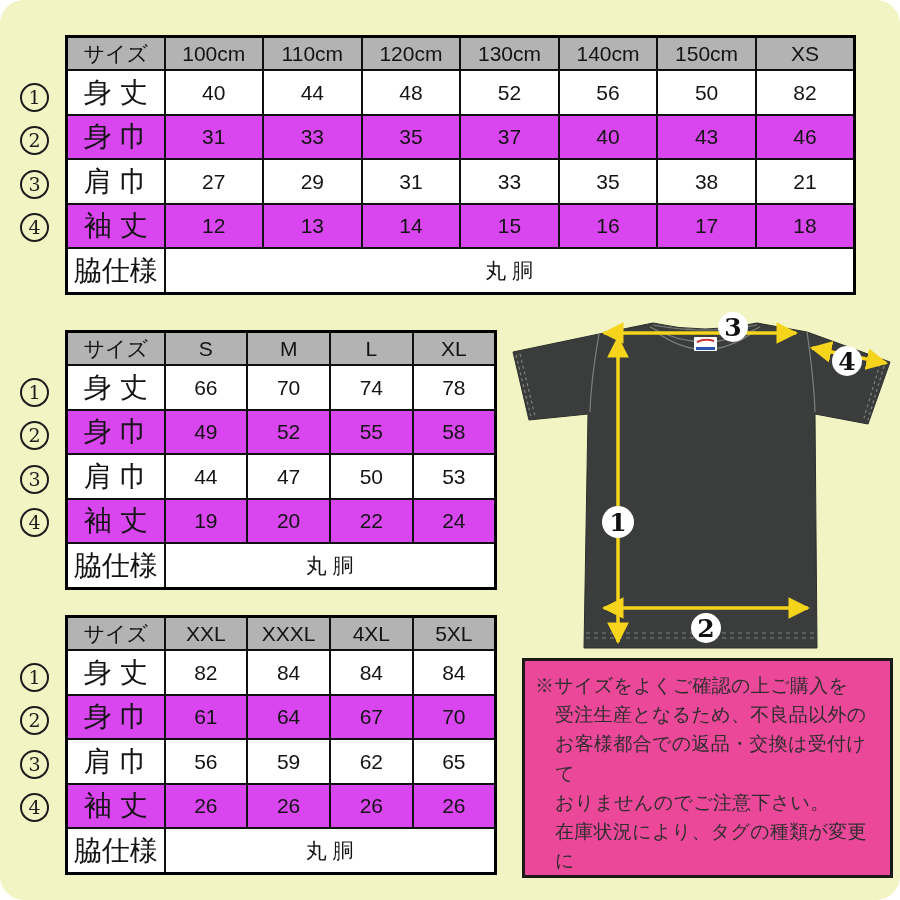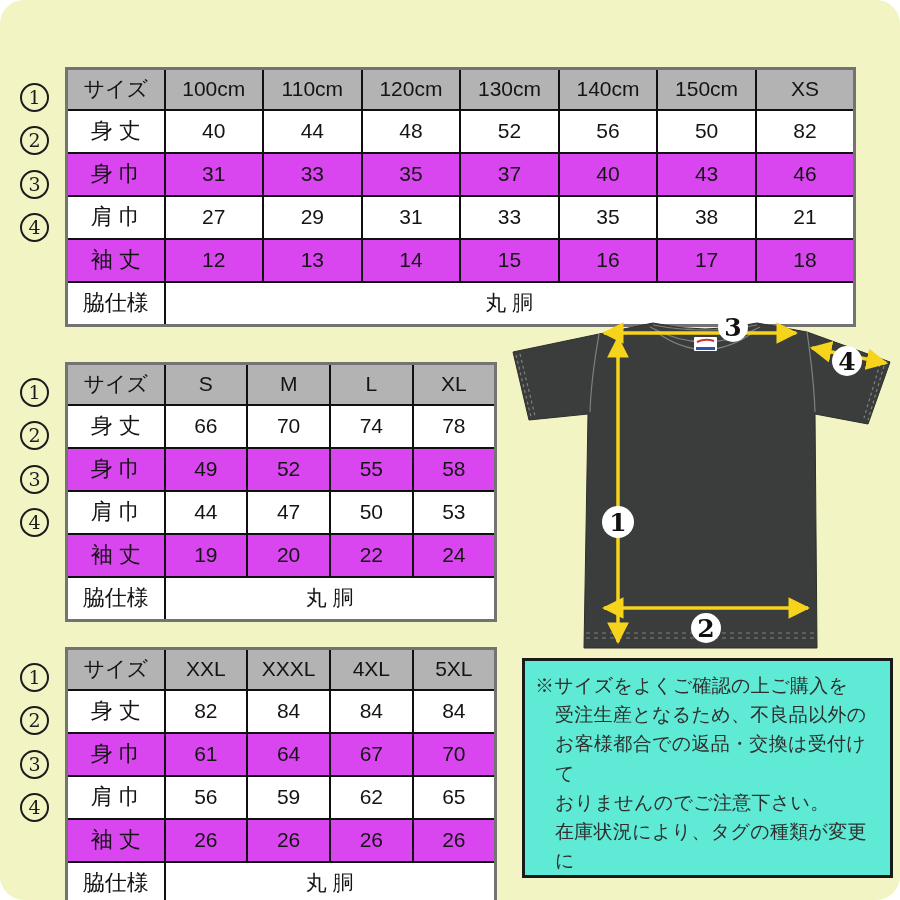--- a/index.html
+++ b/index.html
@@ -3,40 +3,40 @@
 <meta charset="utf-8">
 <style>
   * { margin:0; padding:0; box-sizing:border-box; }
   html,body { width:900px; height:900px; background:#ffffff; font-family:"Liberation Sans", sans-serif; }
   .page { position:absolute; top:0; left:0; width:900px; height:900px;
           background:#f2f4c4; border-radius:24px; overflow:hidden; }
 
   
   .tbl-wrap { position:absolute; }
   table { width:100%; height:100%; border-collapse:collapse; table-layout:fixed;
-          border:3px solid #737373; background:#ffffff;margin-top:32px; }
+          border:3px solid #000000; background:#ffffff; }
   th, td { border:2px solid #101010; text-align:center; vertical-align:middle;
            font-size:21px; color:#141414; padding:0; font-weight:normal; overflow:hidden; }
   tr.hdr th { background:#b3b3b3; }
   tr.g td { background:#d946ef; }
-  td.lbl, th.lbl { font-size:22px;text-align:center; }
+  td.lbl, th.lbl { font-size:28px;text-align:center; }
 
   
   .marker { position:absolute; width:29px; height:29px; border:2px solid #1c1c1c;
             border-radius:50%; text-align:center; line-height:25px; font-size:19px;
             font-family:"DejaVu Serif", serif; color:#1c1c1c; background:transparent; }
 
   
   .shirt { position:absolute; left:500px; top:300px; width:400px; height:365px; }
   .st { stroke:#7e817e; stroke-width:1.2; fill:none; }
   .callout-txt { font-family:"DejaVu Serif", serif; font-size:25px; font-weight:bold; fill:#111; }
 
   
   .note { position:absolute; left:522px; top:658px; width:371px; height:220px;
-          background:#5eead4; border:3px solid #1a1a1a; padding:10px 6px 0 10px;
+          background:#ec4899; border:3px solid #1a1a1a; padding:10px 6px 0 10px;
           font-size:19px; line-height:29.2px; color:#2e2e2e; letter-spacing:0.3px; }
   .note .line.indent { padding-left:20px; }
 </style>
 </head>
 <body>
 
 <div class="page">
 
   <div class="tbl-wrap" style="left:65px; top:35px; width:791px; height:260px">
     <table id="table-0">

